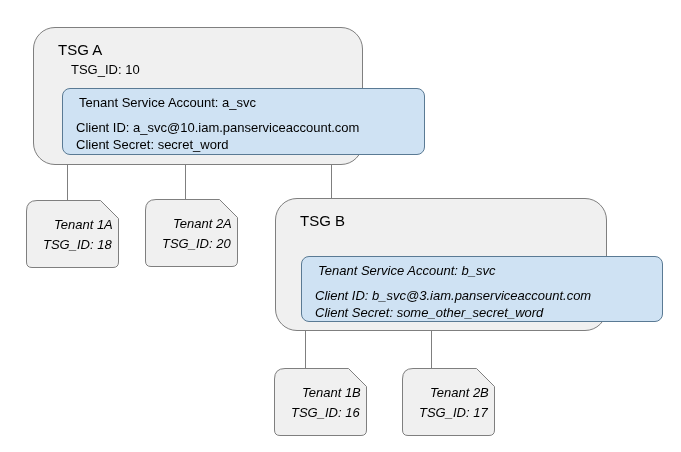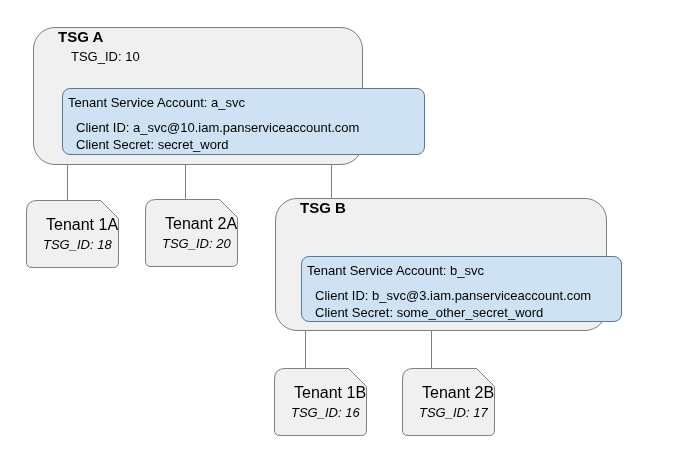--- a/index.html
+++ b/index.html
@@ -20,43 +20,42 @@
   .tsg-box {
     position: absolute;
     background: #f0f0f0;
     border: 1px solid #7f7f7f;
     border-radius: 22px;
     box-sizing: border-box;
   }
   .tsg-box.a { left: 33px; top: 27px;  width: 330px; height: 138px; z-index: 1; }
   .tsg-box.b { left: 275px; top: 198px; width: 332px; height: 133px; z-index: 1; }
   .tsg-title {
-    margin: 0 0 3px 24px;
+    margin: 13px 0 3px 24px;
     font-size: 15px;
     line-height: 18px;
-    font-weight: bold;
   }
   .tsg-id {
     margin-left: 37px;
     font-size: 13px;
     line-height: 16px;
   }
   
   .svc-box {
     position: absolute;
     background: #cfe2f3;
     border: 1px solid #5a7a94;
     border-radius: 8px;
     box-sizing: border-box;
     z-index: 3;
     font-size: 13px;
   }
   .svc-box.a { left: 62px;  top: 88px;  width: 363px; height: 67px; }
-  .svc-box.b { left: 301px; top: 256px; width: 321px; height: 66px; }
-  .svc-title { margin: 5px 0 0 5px; line-height: 17px; }
+  .svc-box.b { left: 301px; top: 256px; width: 362px; height: 66px; font-style: italic; }
+  .svc-title { margin: 5px 0 0 16px; line-height: 17px; }
   .svc-lines { margin: 8px 0 9px 13px; line-height: 17px; }
   
   .connector {
     position: absolute;
     width: 1px;
     background: #7f7f7f;
     z-index: 0;
   }
   .c1 { left: 67px;  top: 164px; height: 37px; }
   .c2 { left: 185px; top: 164px; height: 35px; }
@@ -75,24 +74,25 @@
   .tenant.t1b { left: 274px; top: 368px; }
   .tenant.t2b { left: 402px; top: 368px; text-align: right; }
   .tenant svg {
     position: absolute;
     left: 0; top: 0;
     width: 93px; height: 68px;
     display: block;
   }
   .tenant .t-name {
     position: absolute;
-    left: 20px; top: 17px;
-    font-size: 16px;
+    left: 28px; top: 17px;
+    font-size: 13px;
     line-height: 16px;
     white-space: nowrap;
+    font-style: italic;
   }
   .tenant .t-id {
     position: absolute;
     left: 17px; top: 37px;
     font-size: 13px;
     line-height: 16px;
     white-space: nowrap;
     font-style: italic;
   }
 </style>

